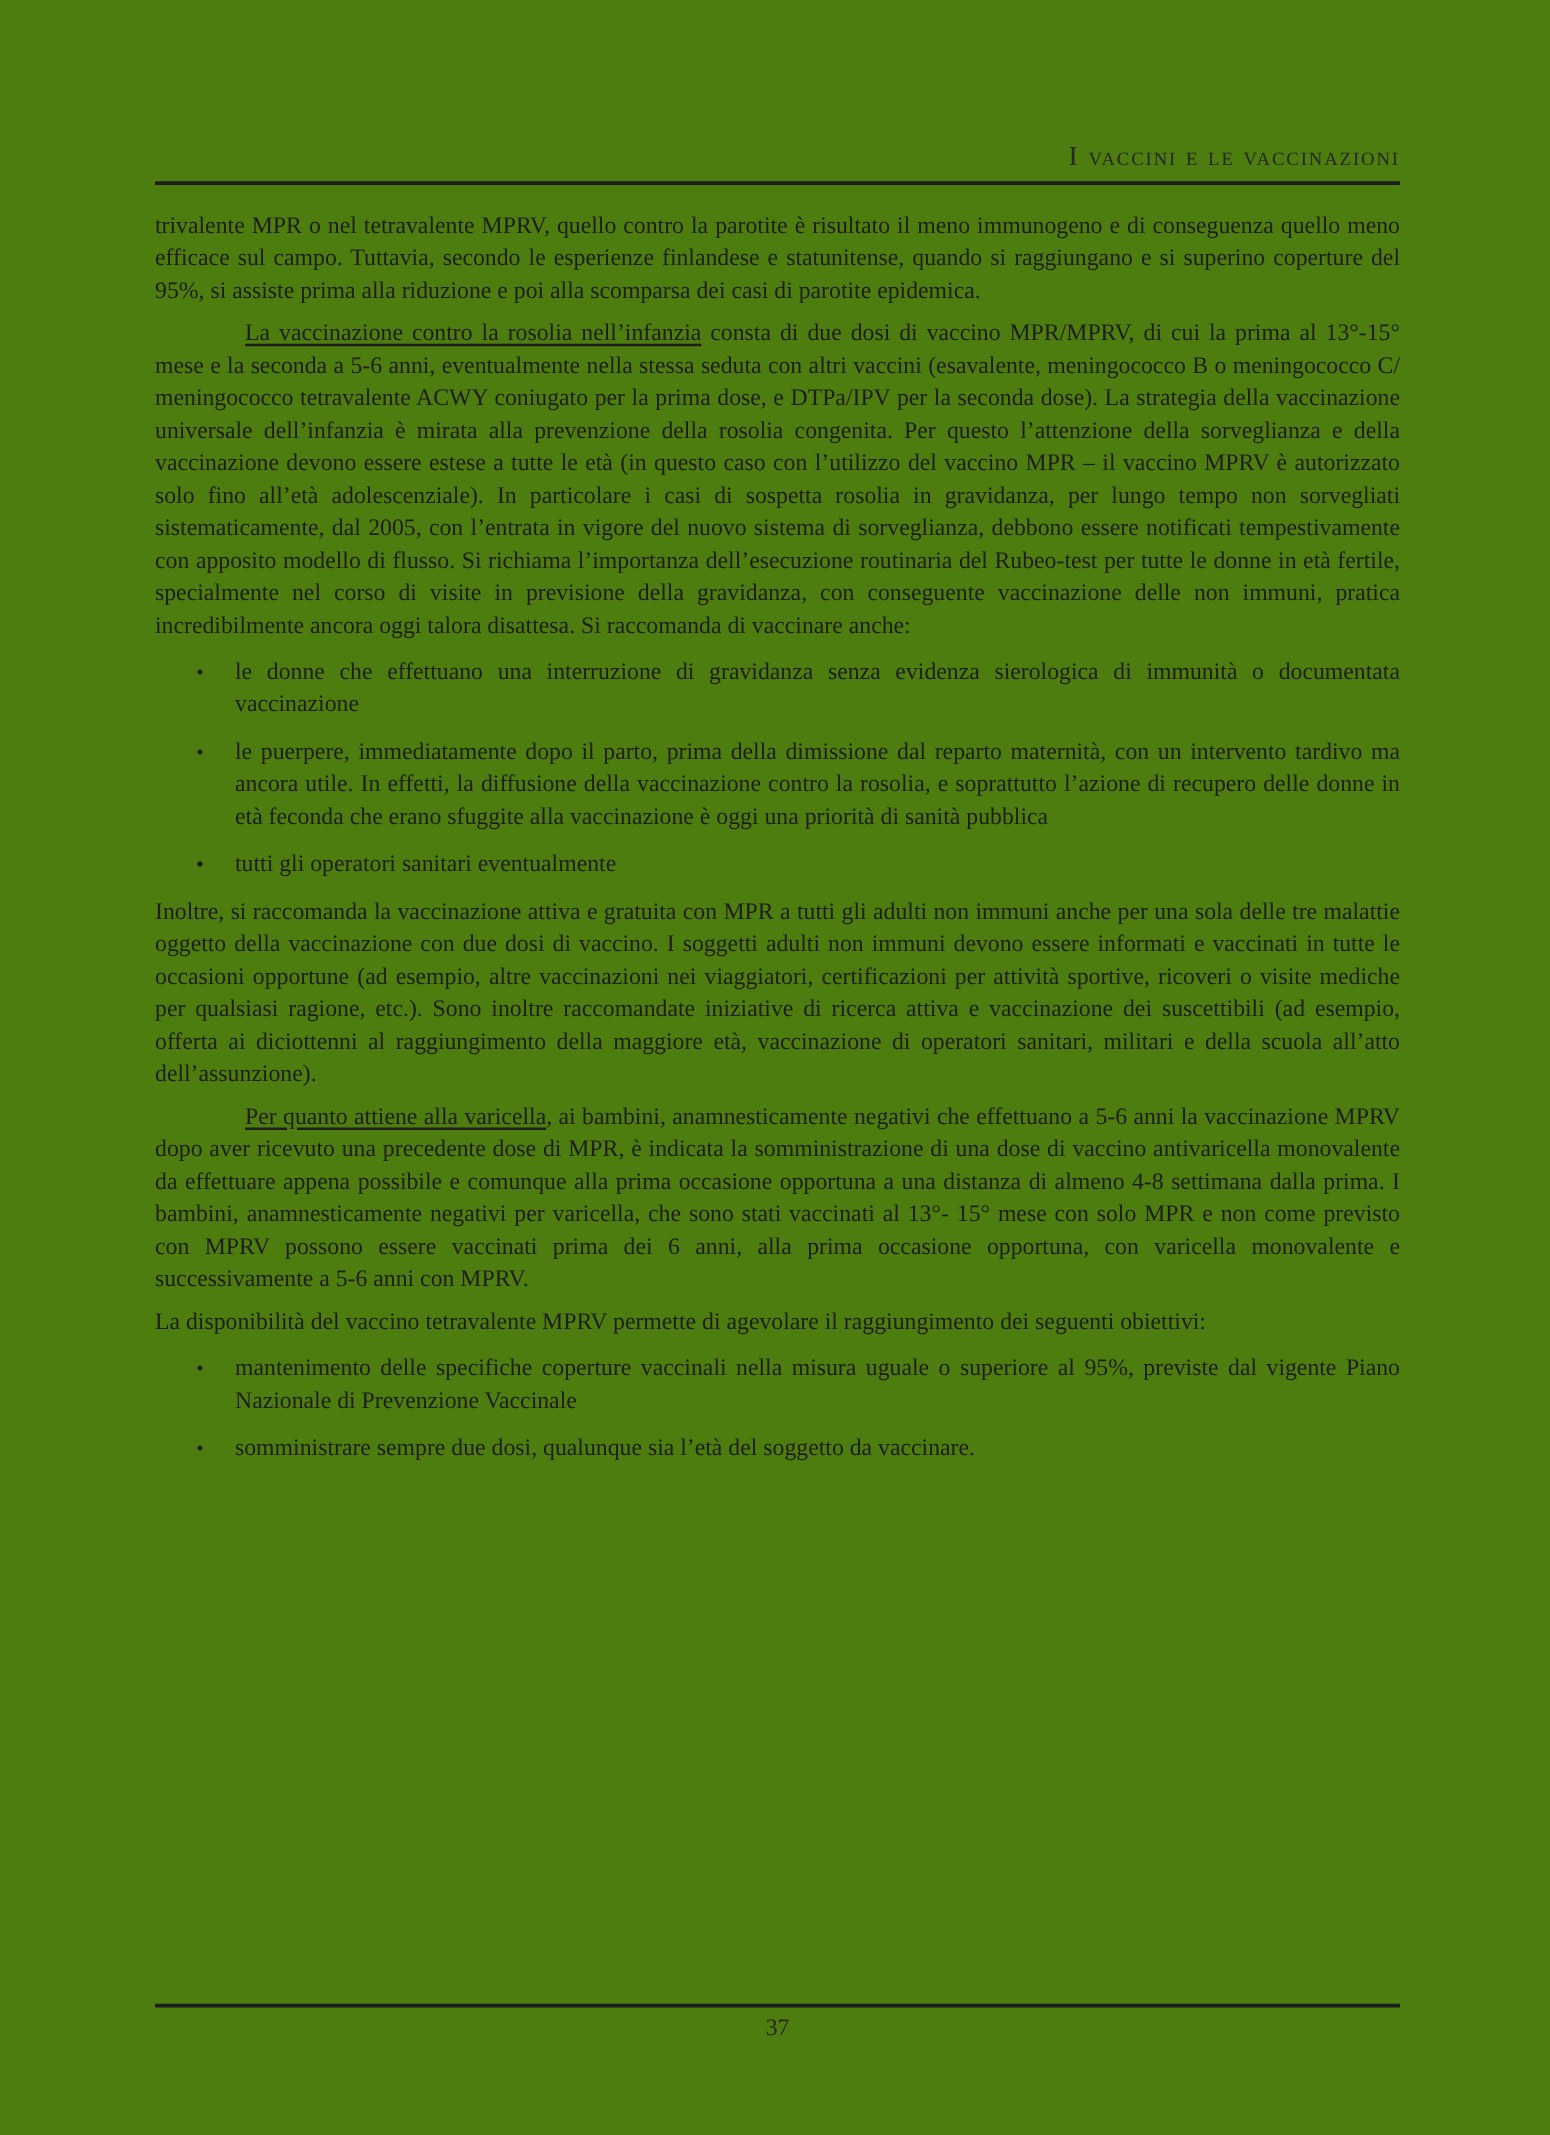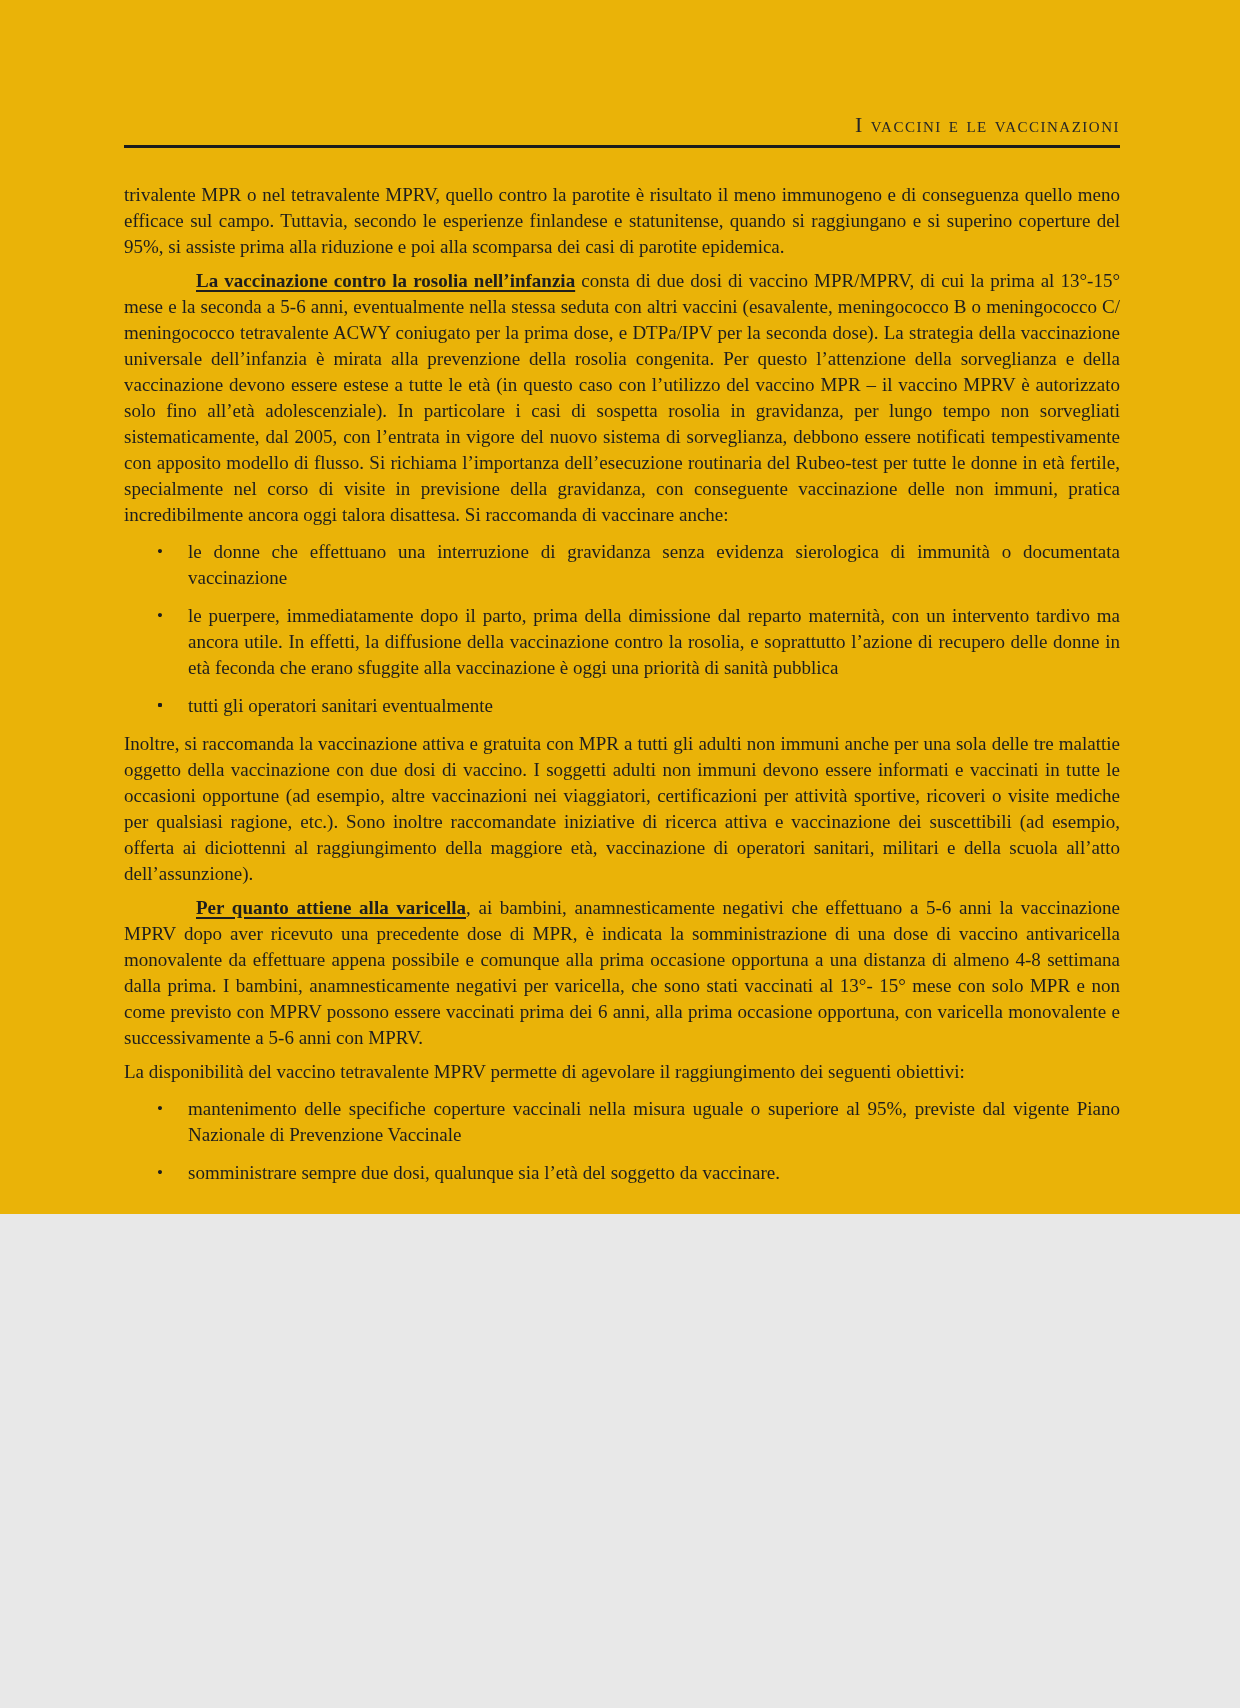--- a/index.html
+++ b/index.html
@@ -3,23 +3,23 @@
 <meta charset="utf-8">
 <style>
   html, body {
     margin: 0;
     padding: 0;
     background: #e8e8e8;
   }
   .page {
     position: relative;
     width: 1240px;
-    height: 1214px;
+    height: 1708px;
     margin: 0 auto;
-    background: #eab308;
+    background: #4d7c0f;
     color: #1e1e1e;
     font-family: "Liberation Serif", "DejaVu Serif", serif;
     overflow: hidden;
   }
   
   .page-header {
     position: absolute;
     top: 112px;
     left: 124px;
     width: 996px;
@@ -33,31 +33,31 @@
     padding-bottom: 7px;
   }
   .header-rule {
     border: 0;
     border-top: 3px solid #1c1c1c;
     margin: 0;
   }
   
   .page-body {
     position: absolute;
-    top: 182px;
+    top: 168px;
     left: 124px;
     width: 996px;
     font-size: 19px;
     line-height: 26px;
     text-align: justify;
   }
   .para { margin: 0 0 8px 0; }
   .para.indent { text-indent: 72px; }
   .runin {
-    font-weight: bold;
+    font-weight: normal;
     text-decoration: underline;
     text-decoration-thickness: 2px;
     text-underline-offset: 3px;
   }
   ul.bullets {
     list-style: none;
     margin: 11px 0 12px 0;
     padding: 0;
   }
   ul.bullets li {

